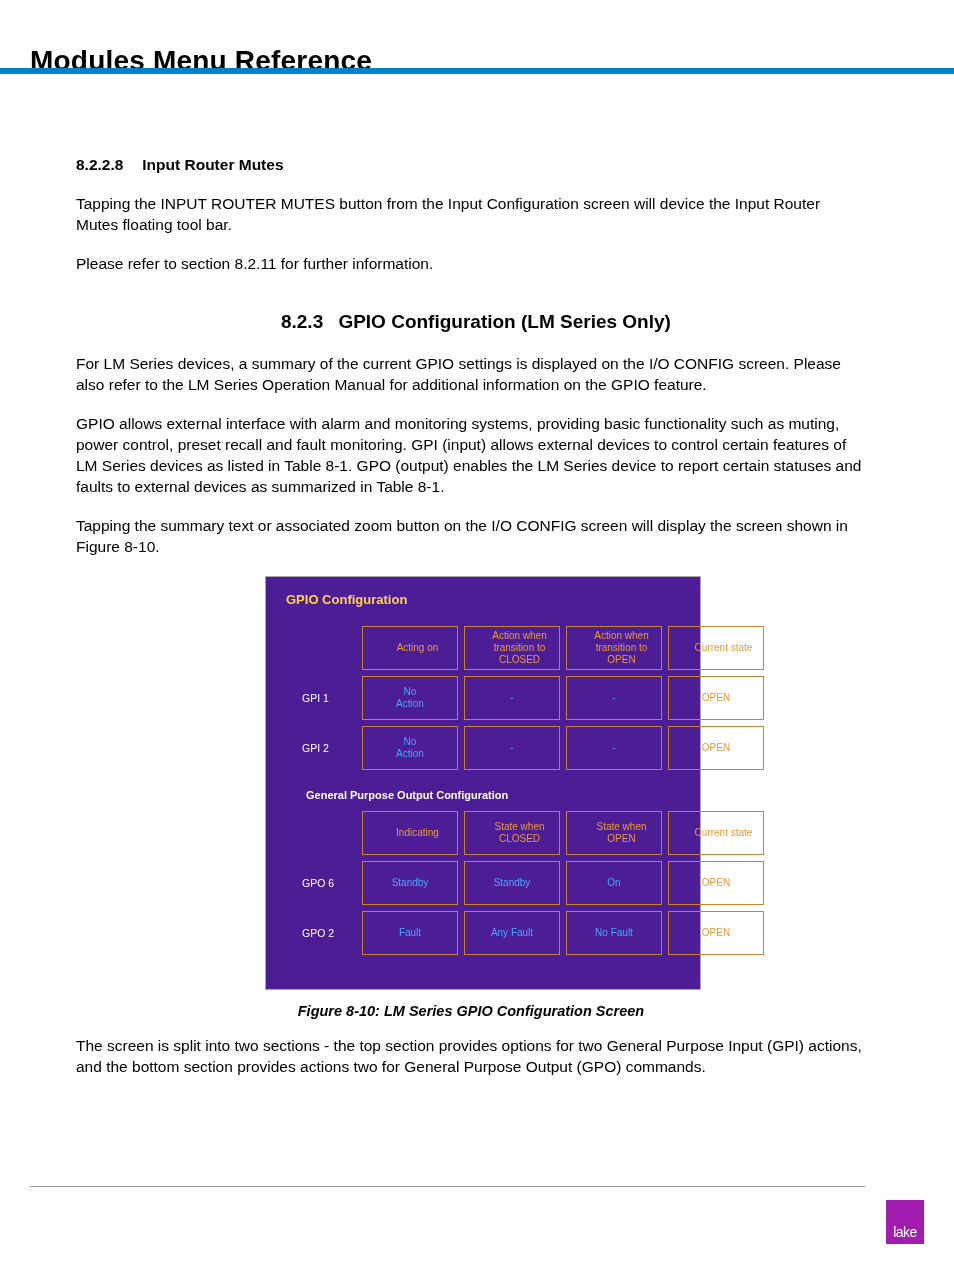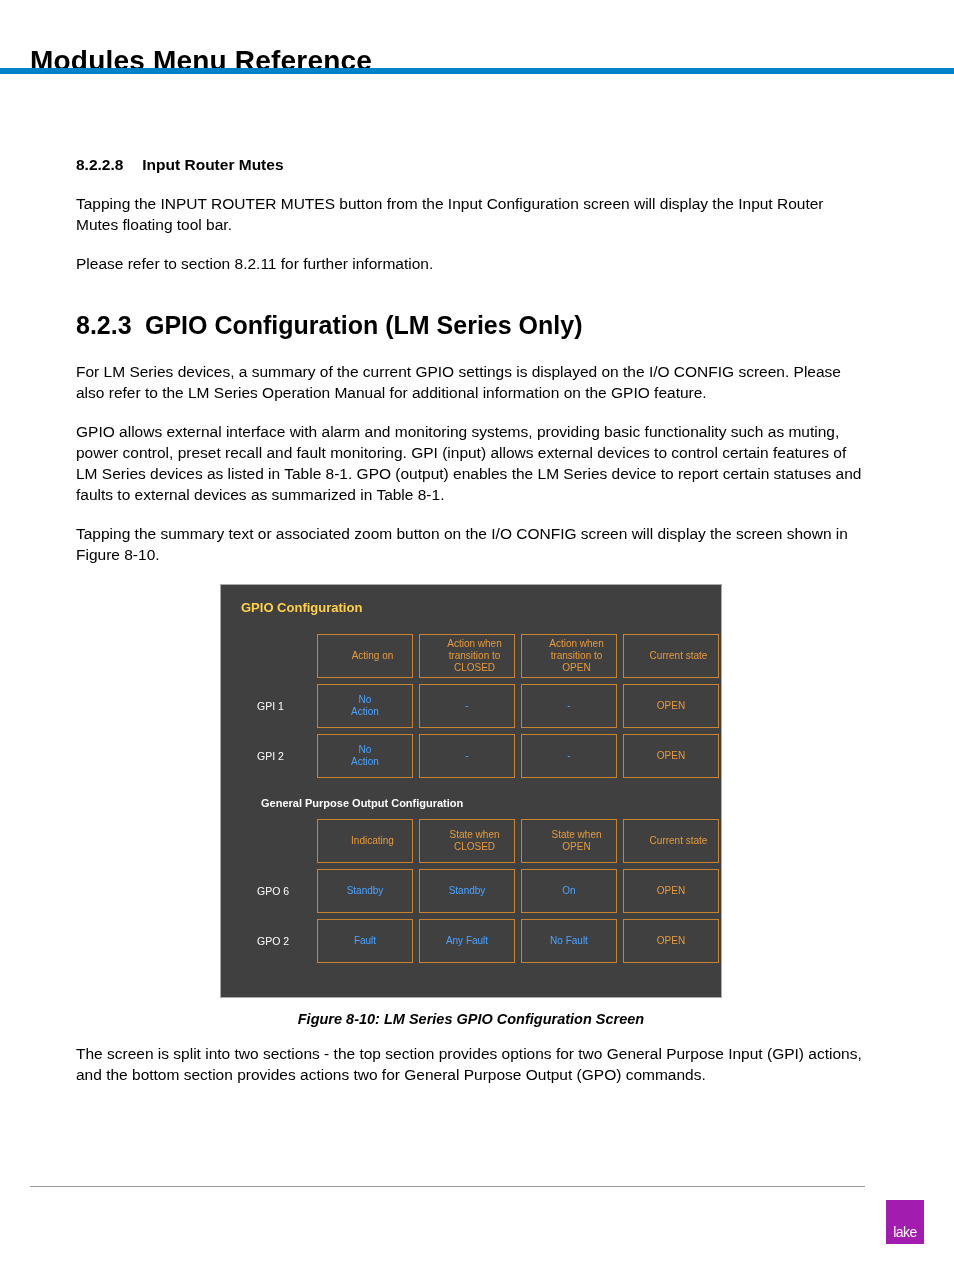--- a/index.html
+++ b/index.html
@@ -7,26 +7,26 @@
   .page { position: relative; width: 954px; height: 1268px; }
 
   .page-title { position: absolute; left: 30px; top: 28px; font-size: 28px; font-weight: 700; font-family: "Arial Narrow", Arial, sans-serif; letter-spacing: 0.2px; margin-top: 17px; }
   .title-rule { position: absolute; left: 0; top: 68px; width: 954px; height: 6px; background: #0082c8; }
 
   .content { position: absolute; left: 76px; top: 155px; width: 790px; font-size: 15.5px; line-height: 1.35; }
 
   .subhead-a { font-weight: 700; font-size: 15.5px; margin-bottom: 18px; }
   .subhead-a .num { display: inline-block; width: 62px; }
   .p { margin-bottom: 18px; }
-  .h2 { font-weight: 700; font-size: 25px; margin-top: 34px; margin-bottom: 20px; }
+  .h2 { font-weight: 700; font-size: 19px; margin-top: 34px; margin-bottom: 20px; text-align: center; }
   .h2 .num { display: inline-block; width: 62px; }
 
   
   .figure-wrap { width: 502px; margin: 10px auto 14px auto; }
-  .gpio-panel { width: 502px; background: #404040; border: 1px solid #aaa; padding: 10px 12px 16px 12px; }
+  .gpio-panel { width: 436px; background: #4c1d95; border: 1px solid #aaa; padding: 10px 12px 16px 12px; margin-left: 45px; }
   .gpio-title { color: #ffd24a; font-size: 13px; font-weight: 700; margin: 4px 0 18px 8px; }
   .gpio-sect { color: #fff; font-size: 11px; font-weight: 700; margin: 8px 0 8px 28px; }
   .gpio-grid { display: grid; grid-template-columns: 58px repeat(4, 96px); gap: 6px; margin-left: 20px; margin-bottom: 18px; }
   .gpio-cell { border: 1px solid #c7832e; height: 44px; display: flex; align-items: center; justify-content: center; text-align: center; font-size: 10px; line-height: 1.2; padding: 2px 4px; white-space: pre-line; }
   .gpio-head { color: #e79a3a; padding-left: 19px; }
   .gpio-blue { color: #4aa3ff; }
   .gpio-orange { color: #e79a3a; }
   .gpio-rowlabel { color: #fff; border: none; justify-content: flex-start; font-size: 10.5px; }
   .gpio-empty { border: none; }
 
@@ -45,21 +45,21 @@
 <div class="page">
   <div class="page-title">Modules Menu Reference</div>
   <div class="title-rule"></div>
 
   <div class="content">
 
     <div class="subhead-a">
       <span class="num">8.2.2.8</span>
       <span>Input Router Mutes</span>
     </div>
-    <div class="p">Tapping the INPUT ROUTER MUTES button from the Input Configuration screen will display the Input Router Mutes floating tool bar.</div>
+    <div class="p">Tapping the INPUT ROUTER MUTES button from the Input Configuration screen will device the Input Router Mutes floating tool bar.</div>
     <div class="p">Please refer to section 8.2.11 for further information.</div>
 
     <div class="h2">
       <span class="num">8.2.3</span>
       <span>GPIO Configuration (LM Series Only)</span>
     </div>
     <div class="p">For LM Series devices, a summary of the current GPIO settings is displayed on the I/O CONFIG screen. Please also refer to the LM Series Operation Manual for additional information on the GPIO feature.</div>
     <div class="p">GPIO allows external interface with alarm and monitoring systems, providing basic functionality such as muting, power control, preset recall and fault monitoring. GPI (input) allows external devices to control certain features of LM Series devices as listed in Table 8-1. GPO (output) enables the LM Series device to report certain statuses and faults to external devices as summarized in Table 8-1.</div>
     <div class="p">Tapping the summary text or associated zoom button on the I/O CONFIG screen will display the screen shown in Figure 8-10.</div>
 

